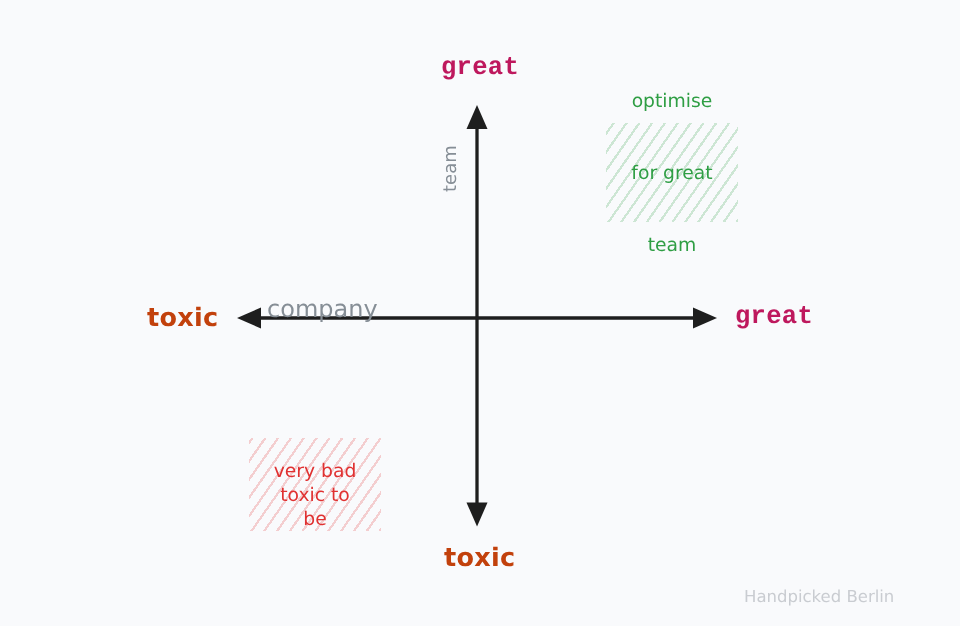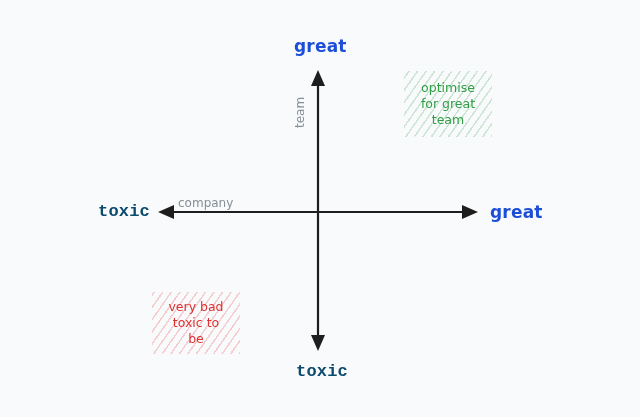--- a/index.html
+++ b/index.html
@@ -4,22 +4,22 @@
   <style>
     html, body { margin: 0; padding: 0; }
     body {
       width: 640px; height: 417px; overflow: hidden;
       background: #f9fafc;
       font-family: "DejaVu Sans", sans-serif;
       position: relative;
     }
     .canvas { position: absolute; left: 0; top: 0; width: 640px; height: 417px; }
     .lbl { position: absolute; font-family: "DejaVu Sans", sans-serif; white-space: nowrap; }
-    .green { color: #1d4ed8; }
-    .red { color: #0c4a6e; font-family: Liberation Mono, monospace; }
+    .green { color: #be185d; font-family: Liberation Mono, monospace; }
+    .red { color: #c2410c; }
     .grey { color: #868e96; }
     .axis-end { font-size: 17px; font-weight: bold; letter-spacing: 0.2px; }
     .zone {
       position: absolute;
       display: flex; flex-direction: column; align-items: center; justify-content: center;
       text-align: center; font-size: 12.5px; line-height: 16px;
     }
     .zone-good {
       background: repeating-linear-gradient(-55deg, rgba(47,158,68,0.22) 0 1.5px, transparent 1.5px 7px);
       color: #2f9e44;
@@ -47,27 +47,28 @@
       <polygon points="158,212 174,205 174,219" fill="#1e1e1e"></polygon>
       <polygon points="478,212 462,205 462,219" fill="#1e1e1e"></polygon>
     </g>
   </svg>
 
   <div class="lbl axis-end green" style="left:294px;top:36px;">great</div>
   <div class="lbl axis-end red" style="left:296px;top:362px;">toxic</div>
   <div class="lbl axis-end red" style="left:98px;top:202px;">toxic</div>
   <div class="lbl axis-end green" style="left:490px;top:202px;">great</div>
 
-  <div class="lbl grey" style="left:178px;top:196px;font-size:12px;">company</div>
+  <div class="lbl grey" style="left:178px;top:196px;font-size:16px;">company</div>
   <div class="lbl grey" style="left:293px;top:110px;font-size:12px;transform:rotate(-90deg);transform-origin:left top;top:128px;">team</div>
 
-  <div class="zone zone-good" style="left:404px;top:71px;width:88px;height:66px;">
+  <div class="zone zone-good" style="left:404px;top:82px;width:88px;height:66px;gap:32px;">
     <span>optimise</span>
     <span>for great</span>
     <span>team</span>
   </div>
-  <div class="zone zone-bad" style="left:152px;top:292px;width:88px;height:62px;">
+  <div class="zone zone-bad" style="left:166px;top:292px;width:88px;height:62px;justify-content:flex-end;">
     <span>very bad</span>
     <span>toxic to</span>
     <span>be</span>
   </div>
 
+  <div class="lbl watermark" style="left:496px;top:391px;">Handpicked Berlin</div>
 </div>
 
 </body></html>

